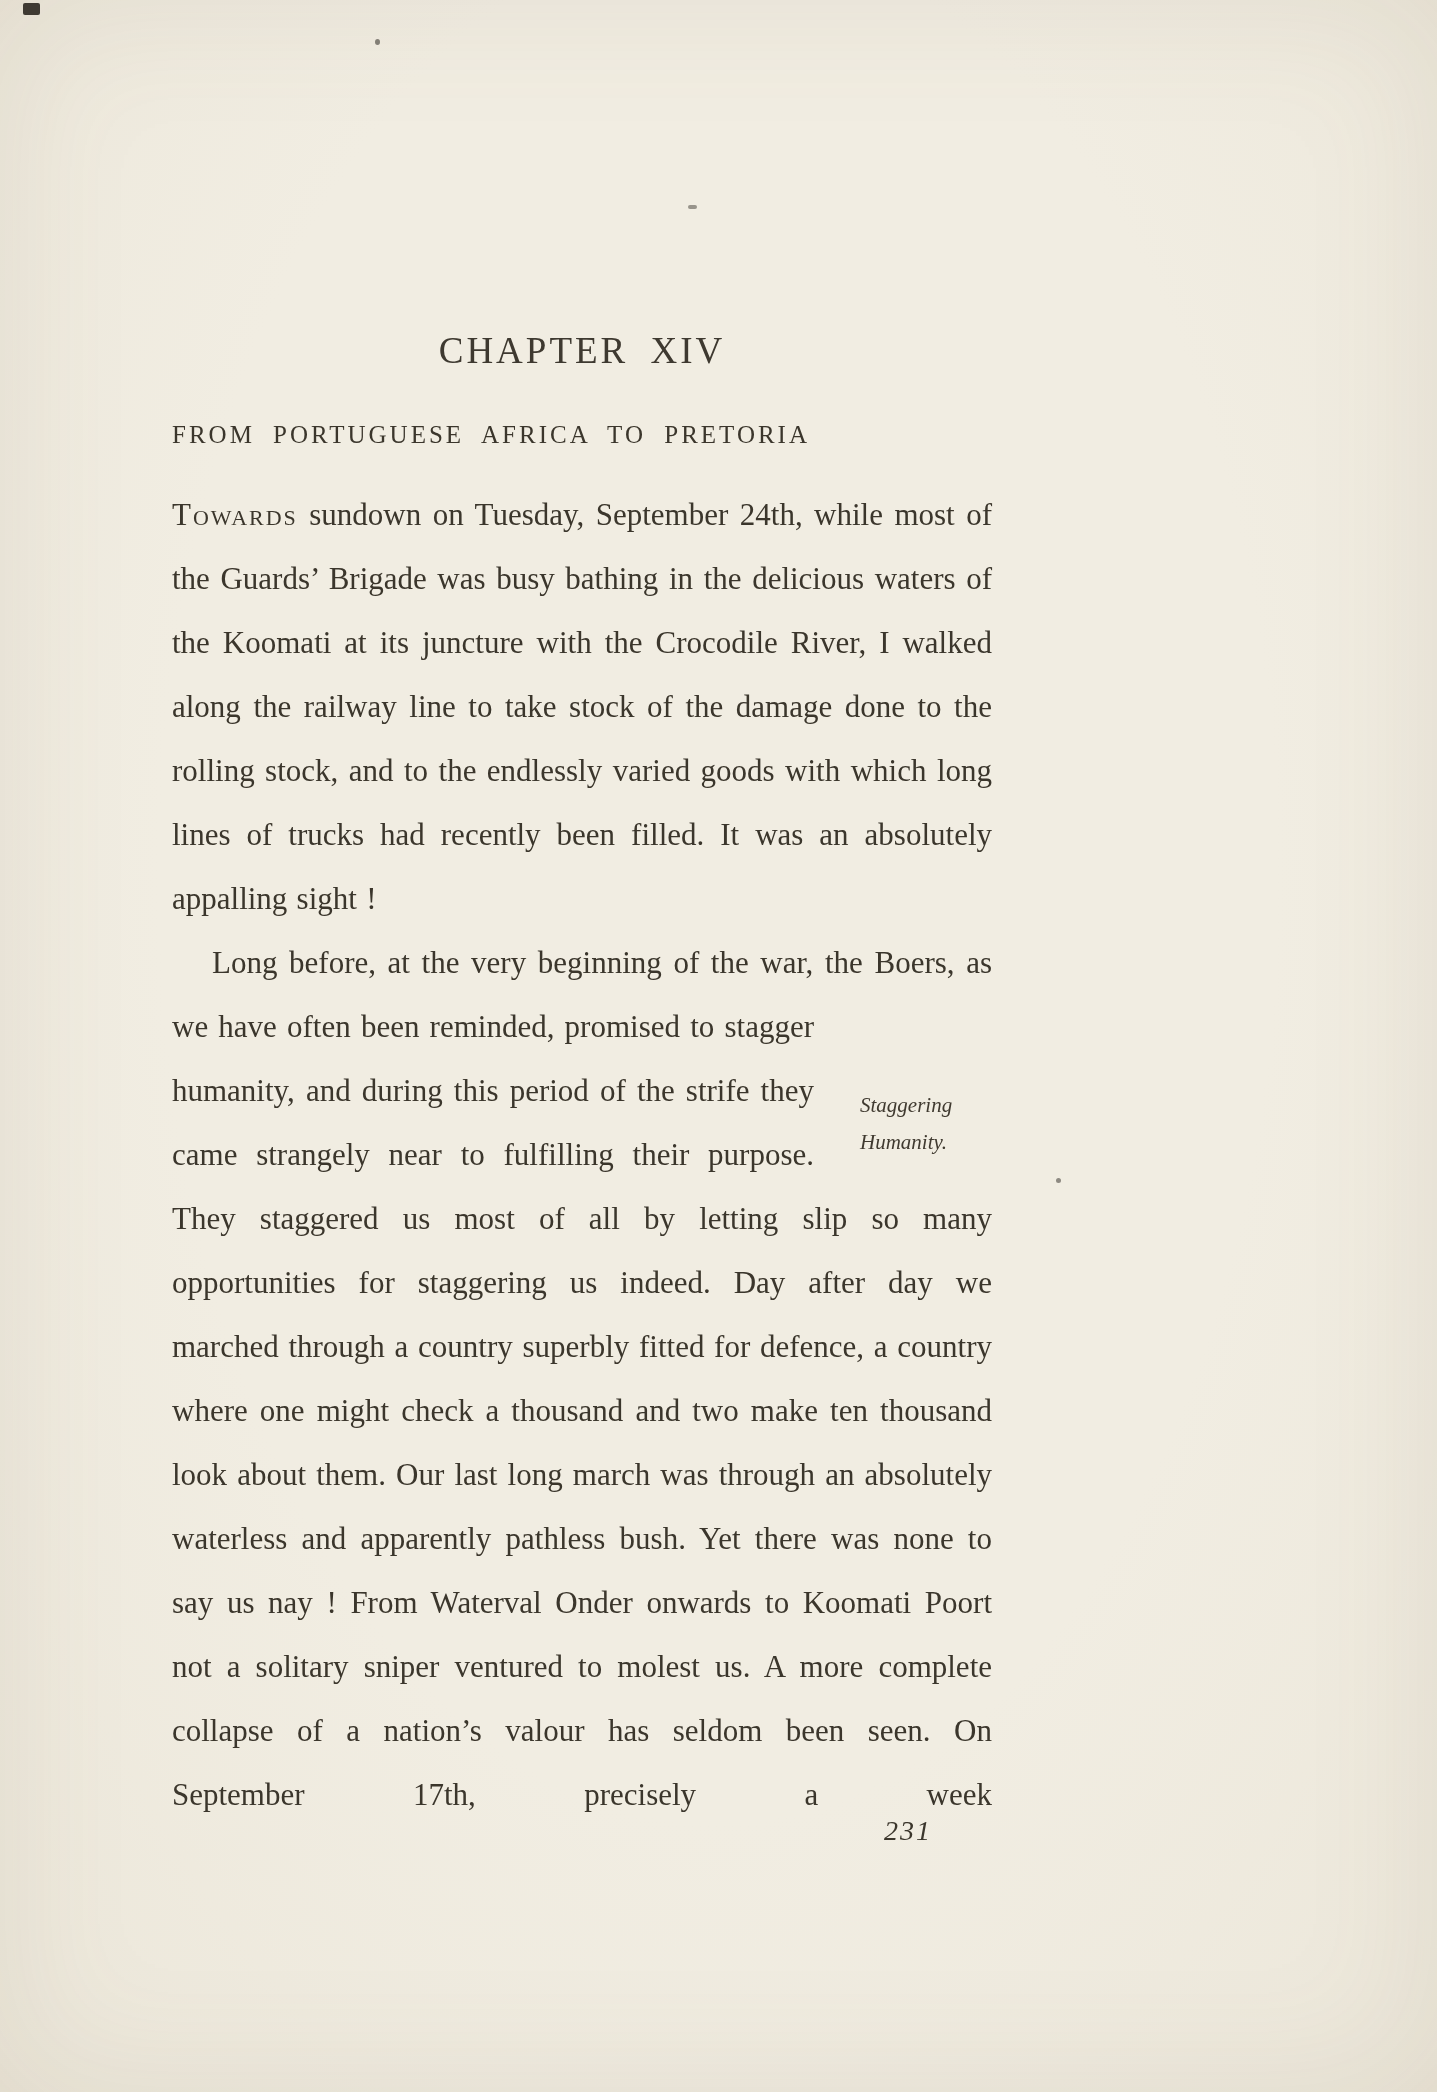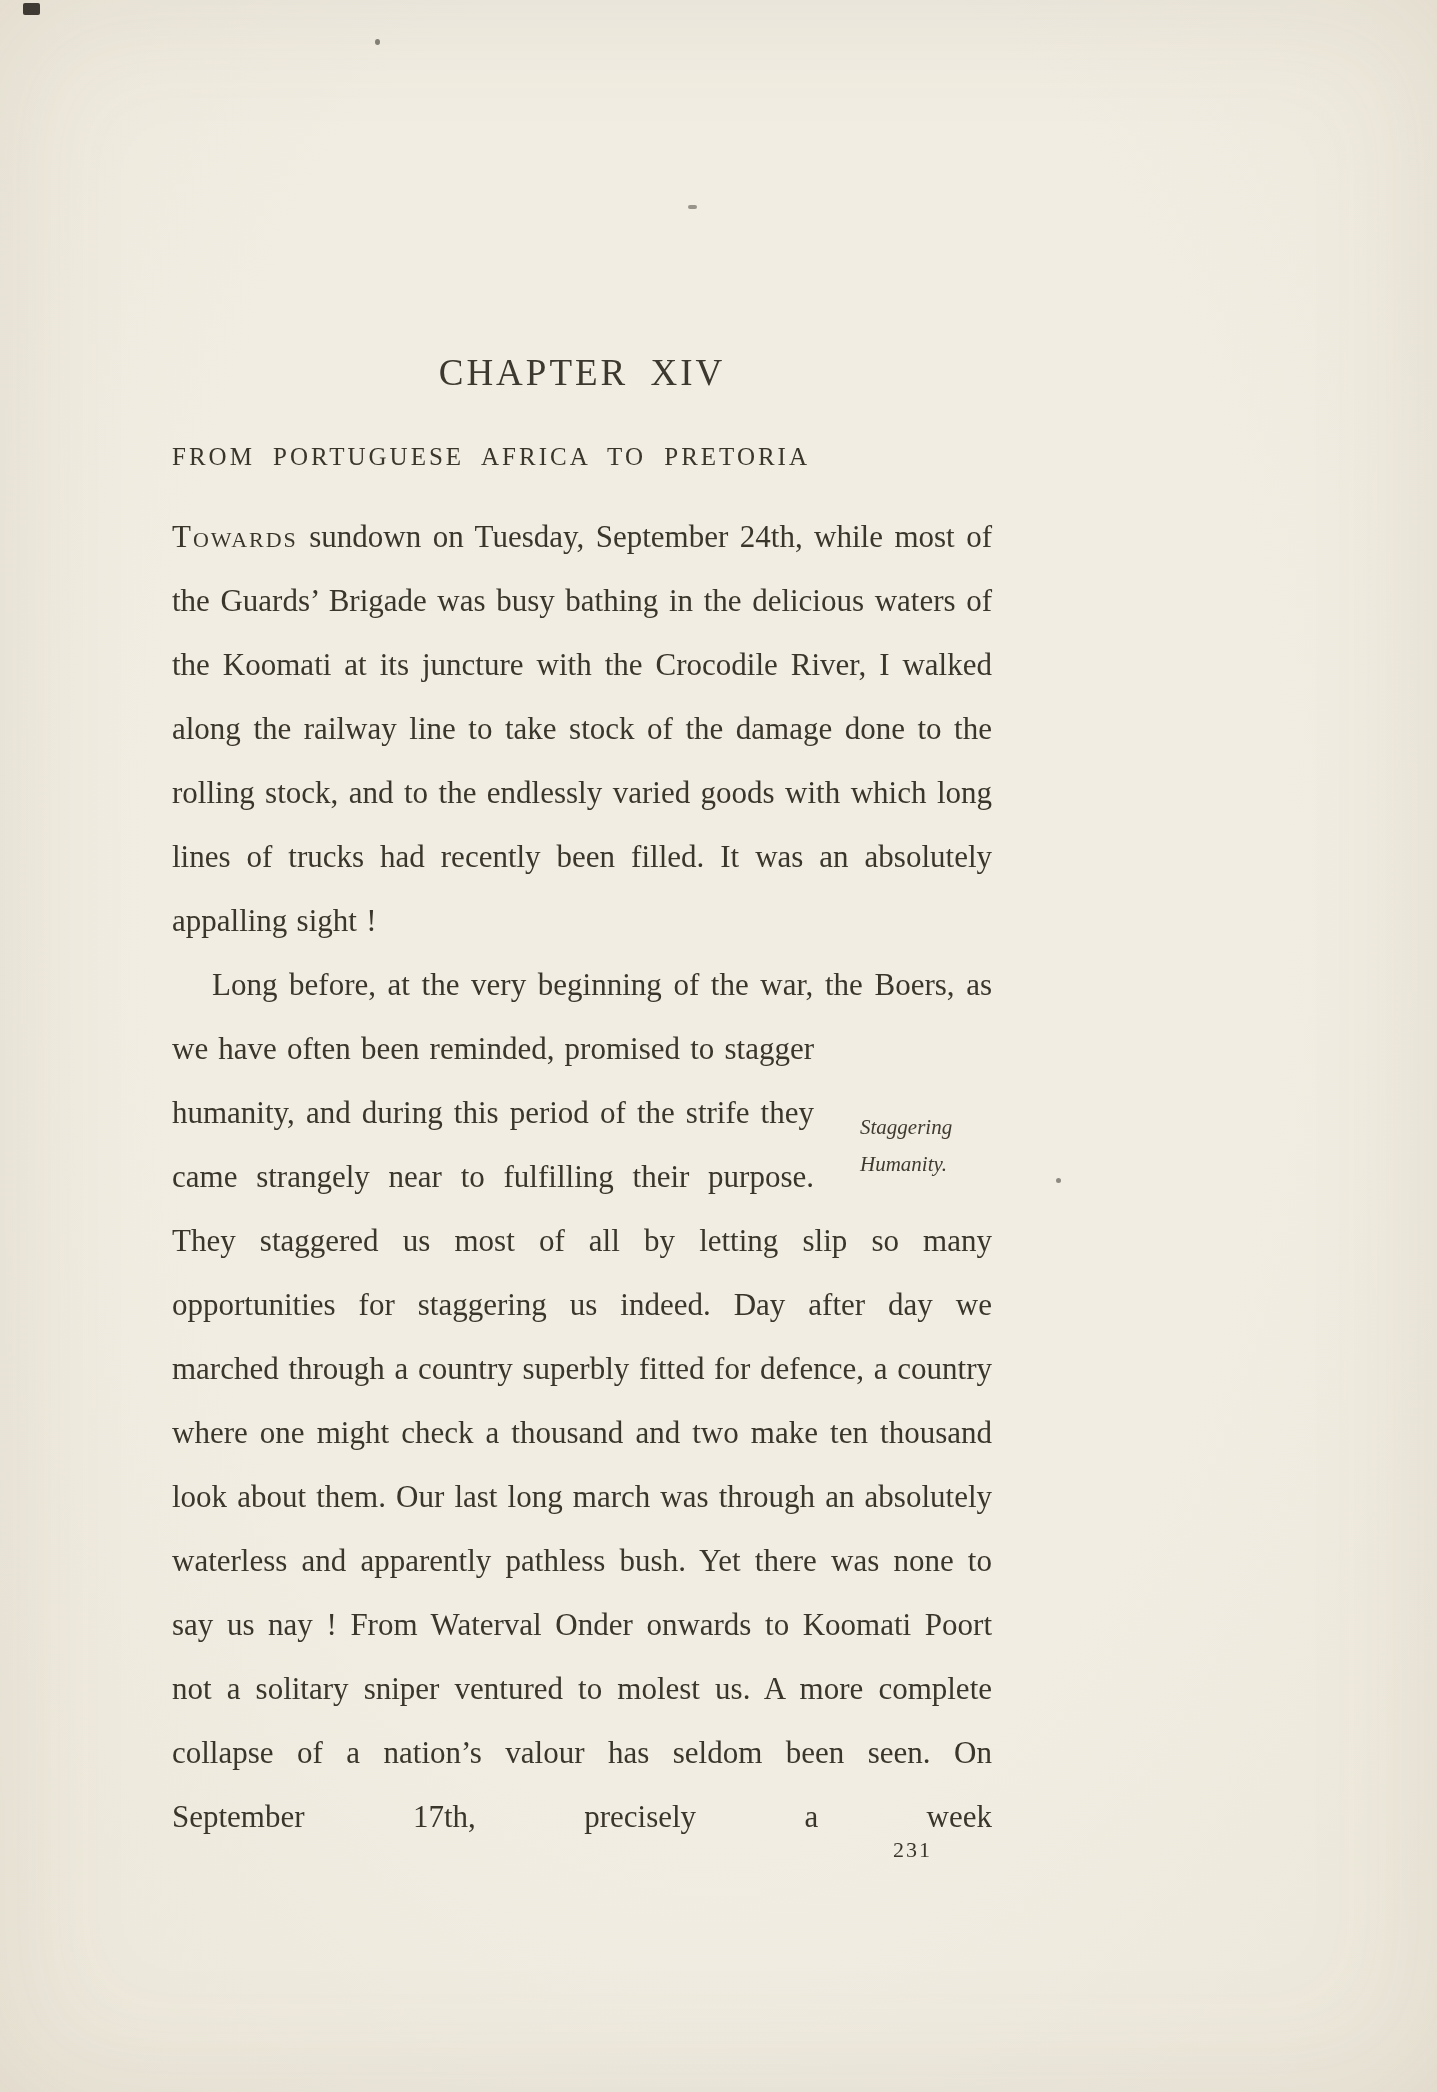--- a/index.html
+++ b/index.html
@@ -20,21 +20,21 @@
     background: #2c2821;
   }
   .artifact-1 { left: 23px; top: 3px;  width: 17px; height: 12px; border-radius: 2px; opacity: 0.9; }
   .artifact-2 { left: 375px; top: 39px; width: 5px;  height: 6px;  border-radius: 50%; opacity: 0.55; }
   .artifact-3 { left: 688px; top: 205px; width: 9px; height: 4px;  border-radius: 2px; opacity: 0.45; }
   .artifact-4 { left: 1056px; top: 1178px; width: 5px; height: 5px; border-radius: 50%; opacity: 0.5; }
 
   .text-block {
     position: absolute;
     left: 172px;
-    top: 354px;
+    top: 332px;
     width: 820px;
   }
   .chapter {
     font-size: 37px;
     font-weight: normal;
     letter-spacing: 3px;
     word-spacing: 10px;
     line-height: 1;
     text-align: center;
     color: #3e3930;
@@ -70,23 +70,24 @@
     font-style: italic;
     text-align: left;
     text-indent: 0;
     color: #403a30;
   }
   .sidenote .sn-line2 { }
   .folio {
     margin-top: -10px;
     padding-right: 60px;
     text-align: right;
-    font-size: 22px;
+    font-size: 28px;
     letter-spacing: 2px;
     line-height: 1;
+    font-style: italic;
   }
 </style>
 </head>
 <body>
 
 <div class="page">
 
   <div class="artifact artifact-1"></div>
   <div class="artifact artifact-2"></div>
   <div class="artifact artifact-3"></div>

